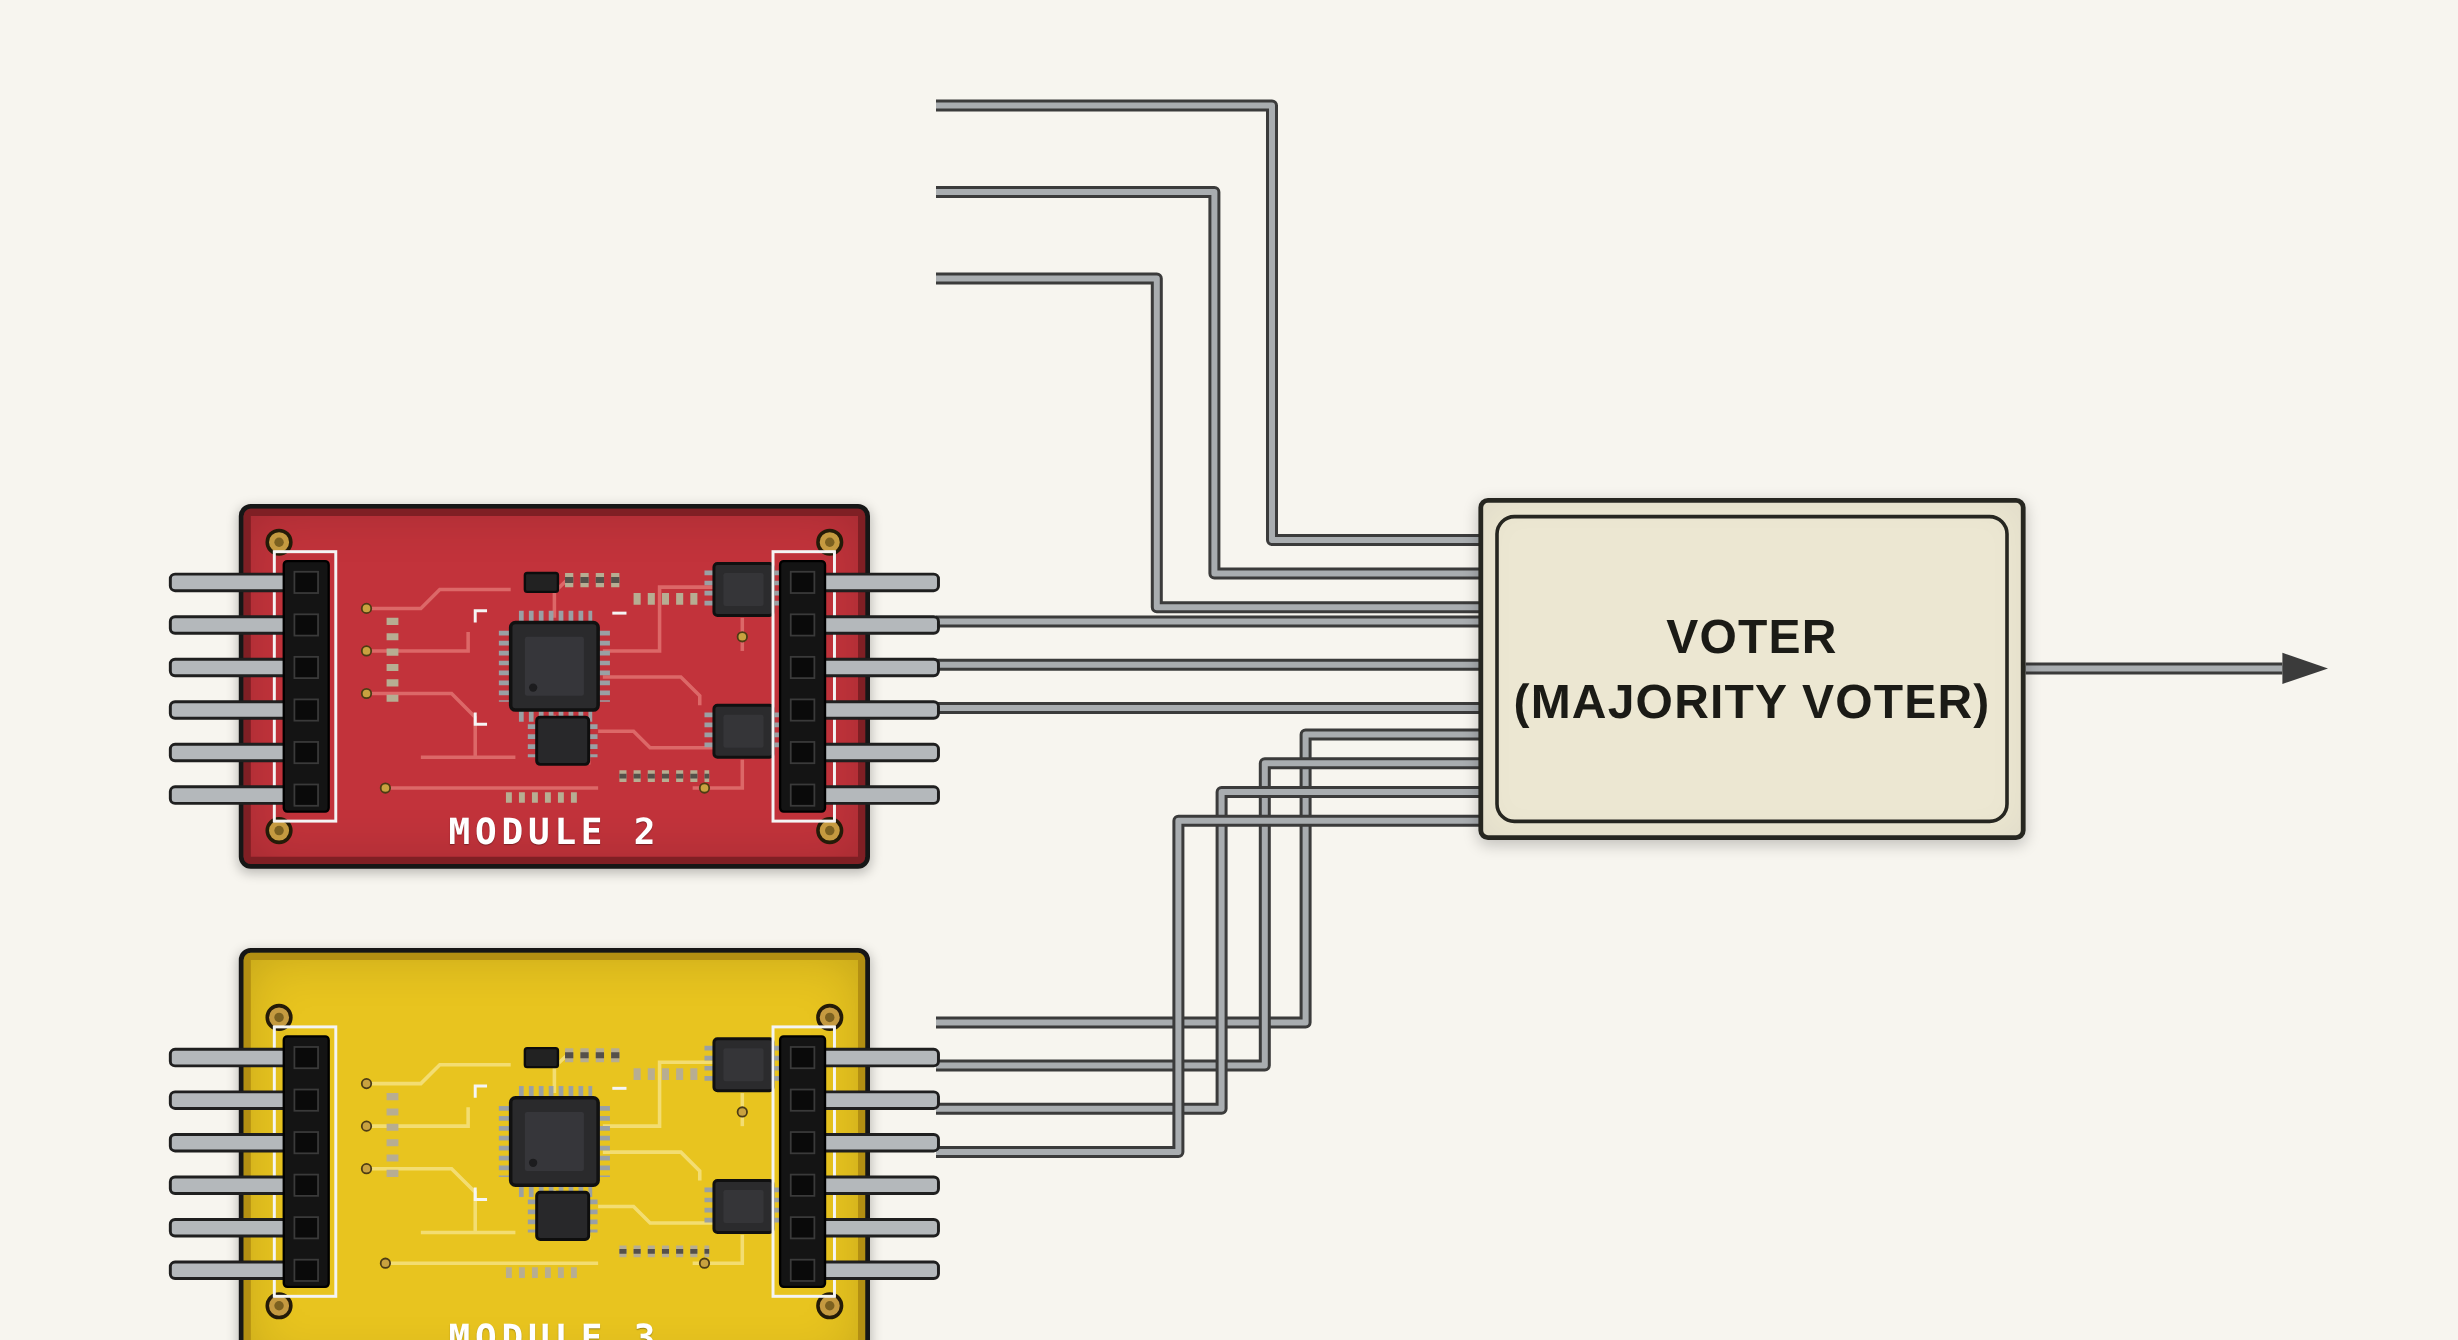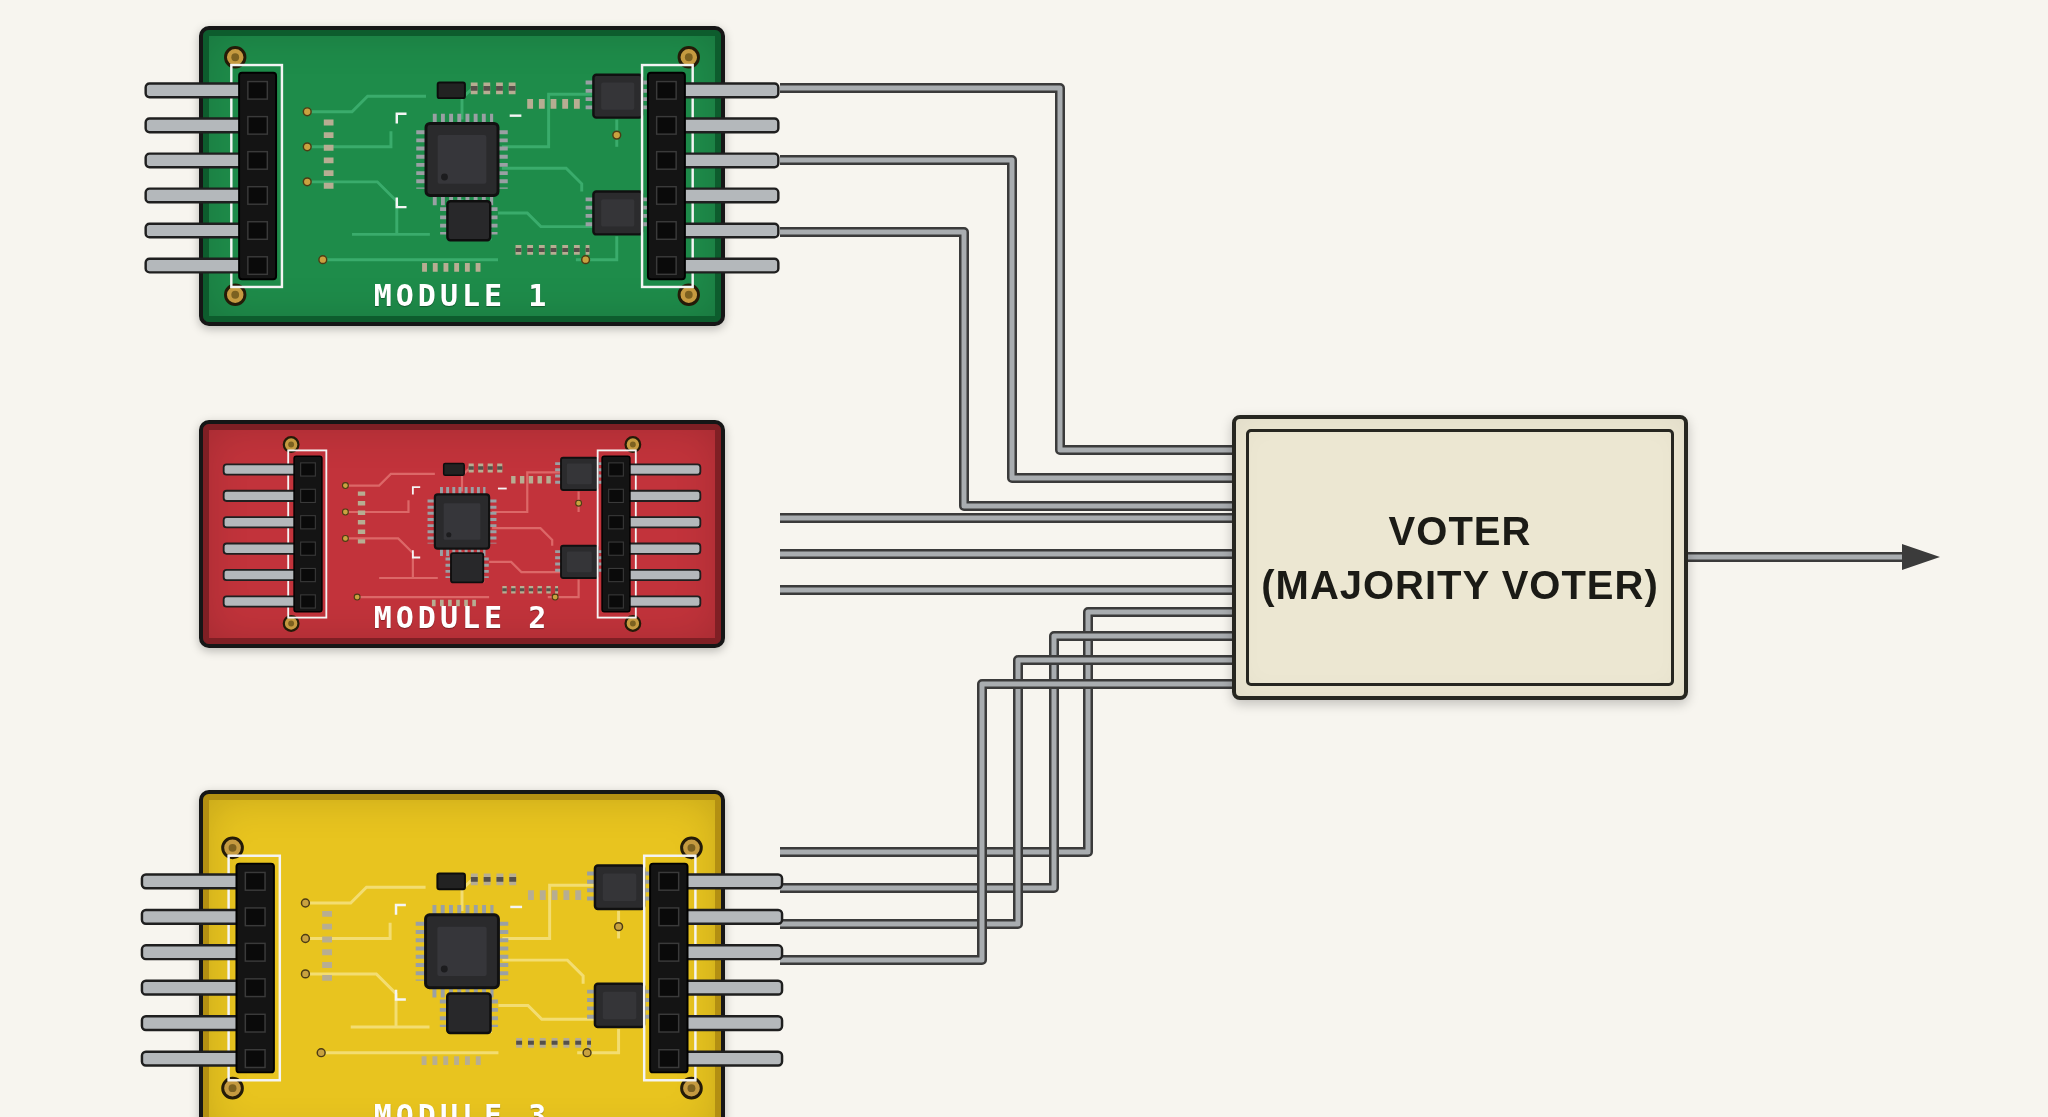--- a/index.html
+++ b/index.html
@@ -40,21 +40,21 @@
     position:absolute;
     border:4px solid #262620;
     border-radius:8px;
     box-sizing:border-box;
     box-shadow:0 4px 12px rgba(0,0,0,0.22), inset 0 0 30px rgba(0,0,0,0.05);
   }
   .voter-inner{
     position:absolute;
     inset:10px;
     border:3px solid #262620;
-    border-radius:5px;
+    border-radius:16px;
     display:flex;
     flex-direction:column;
     align-items:center;
     justify-content:center;
     gap:6px;
   }
   .voter-line{
     color:#1b1b16;
     font-size:40px;
     font-weight:600;
@@ -215,28 +215,22 @@
       <polyline points="780,888 1054,888 1054,636 1240,636" class="wire-inner"></polyline>
       <polyline points="780,924 1018,924 1018,660 1240,660" class="wire-outer"></polyline>
       <polyline points="780,924 1018,924 1018,660 1240,660" class="wire-inner"></polyline>
       <polyline points="780,960 982,960 982,684 1240,684" class="wire-outer"></polyline>
       <polyline points="780,960 982,960 982,684 1240,684" class="wire-inner"></polyline>
       <polyline points="1688,557 1902,557" class="wire-outer"></polyline>
       <polyline points="1688,557 1902,557" class="wire-inner"></polyline>
       <polygon points="1902,544 1940,557 1902,570" class="arrow-head"></polygon>
     </svg>
 
-  <div class="module" style="left: 199px; top: 26px; width: 526px; height: 300px; --board: #1e8c4a; --board-dark: #0d5c2d; --trace: #3cae6e;">
-    <svg class="pcb-svg" viewBox="0 0 526 300">
-        <use href="#pcb-art"></use>
-      </svg>
-    <div class="module-label">MODULE 1</div>
-  </div>
-
-  <div class="module" style="left: 199px; top: 420px; width: 526px; height: 228px; --board: #c2333b; --board-dark: #7f1f24; --trace: #de6b6b;">
+
+  <div class="module" style="left: 199px; top: 420px; width: 526px; height: 304px; --board: #c2333b; --board-dark: #7f1f24; --trace: #de6b6b;">
     <svg class="pcb-svg" viewBox="0 0 526 300">
         <use href="#pcb-art"></use>
       </svg>
     <div class="module-label">MODULE 2</div>
   </div>
 
   <div class="module" style="left: 199px; top: 790px; width: 526px; height: 356px; --board: #e8c41f; --board-dark: #b38f12; --trace: #f4df77;">
     <svg class="pcb-svg" viewBox="0 0 526 300">
         <use href="#pcb-art"></use>
       </svg>

